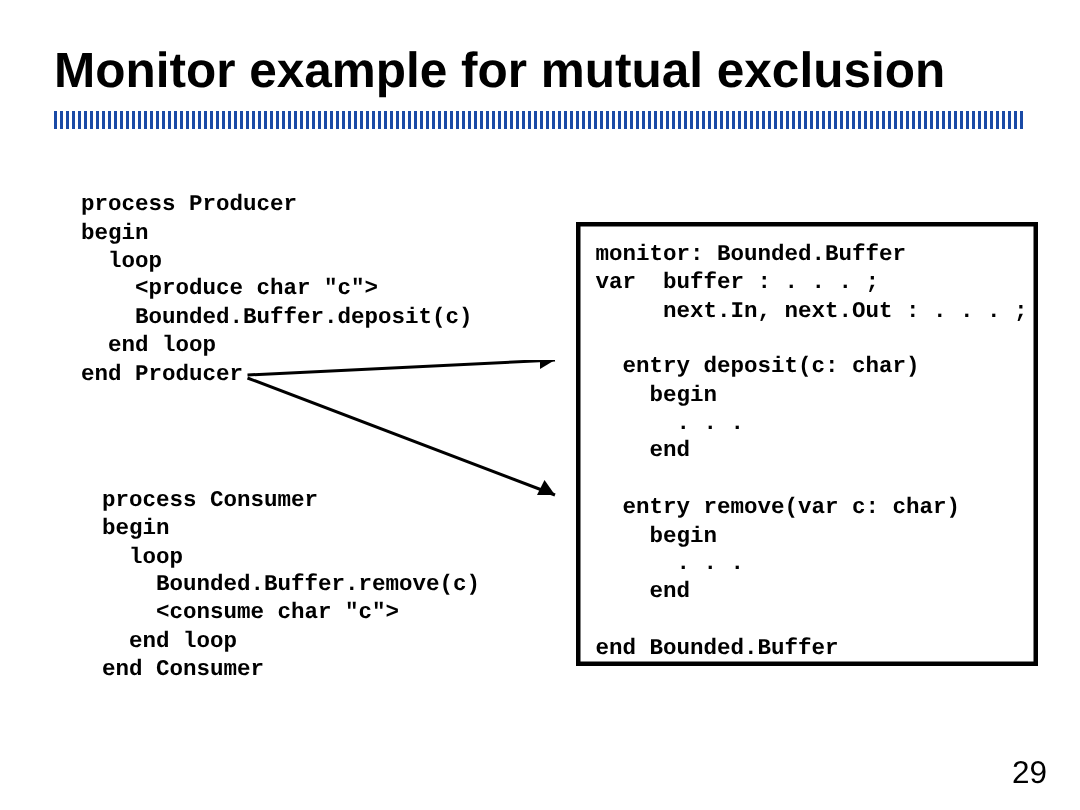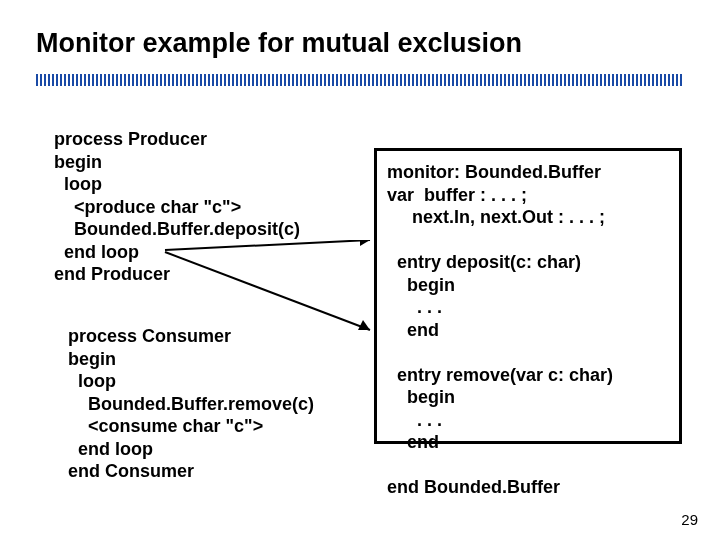--- a/index.html
+++ b/index.html
@@ -17,64 +17,64 @@
     position: relative;
     width: 720px;
     height: 540px;
     box-sizing: border-box;
   }
   .title {
     position: absolute;
     top: 28px;
     left: 36px;
     font-family: "Comic Sans MS", "Comic Sans", cursive, sans-serif;
-    font-size: 27px;
+    font-size: 33px;
     font-weight: bold;
   }
   .rule {
     position: absolute;
     left: 36px;
     top: 74px;
     width: 648px;
     height: 12px;
   }
   .rule svg { display:block; }
   .codeblock {
-    font-family: Liberation Sans, sans-serif;
+    font-family: Liberation Mono, monospace;
     font-weight: bold;
-    font-size: 18px;
+    font-size: 15px;
     line-height: 1.25;
     white-space: pre;
   }
   .producer {
     position: absolute;
     top: 128px;
     left: 54px;
   }
   .consumer {
     position: absolute;
     top: 325px;
     left: 68px;
   }
   .monitorbox {
     position: absolute;
     top: 148px;
-    left: 374px;
+    left: 384px;
     width: 308px;
     height: 296px;
     border: 3px solid #000;
     box-sizing: border-box;
     padding: 10px 6px 6px 10px;
   }
   .pagenum {
     position: absolute;
     right: 22px;
     bottom: 12px;
     font-family: Arial, sans-serif;
-    font-size: 15px;
+    font-size: 21px;
   }
   .arrows {
     position: absolute;
     left: 160px;
     top: 240px;
     width: 230px;
     height: 140px;
     pointer-events: none;
   }
 </style>

